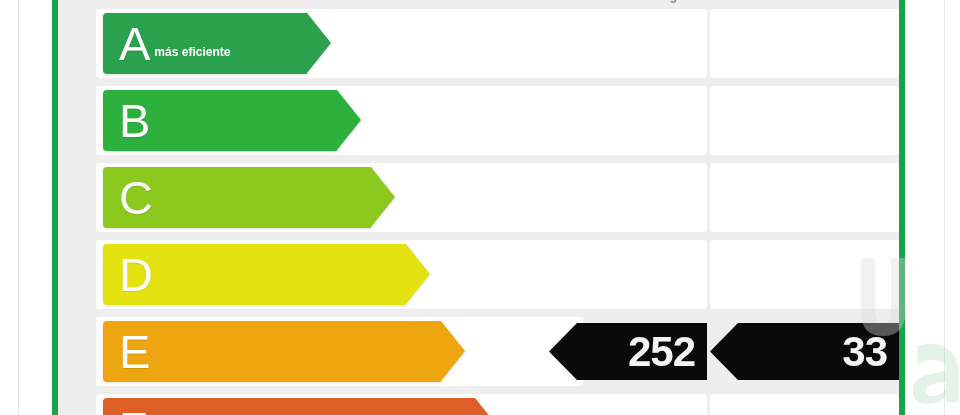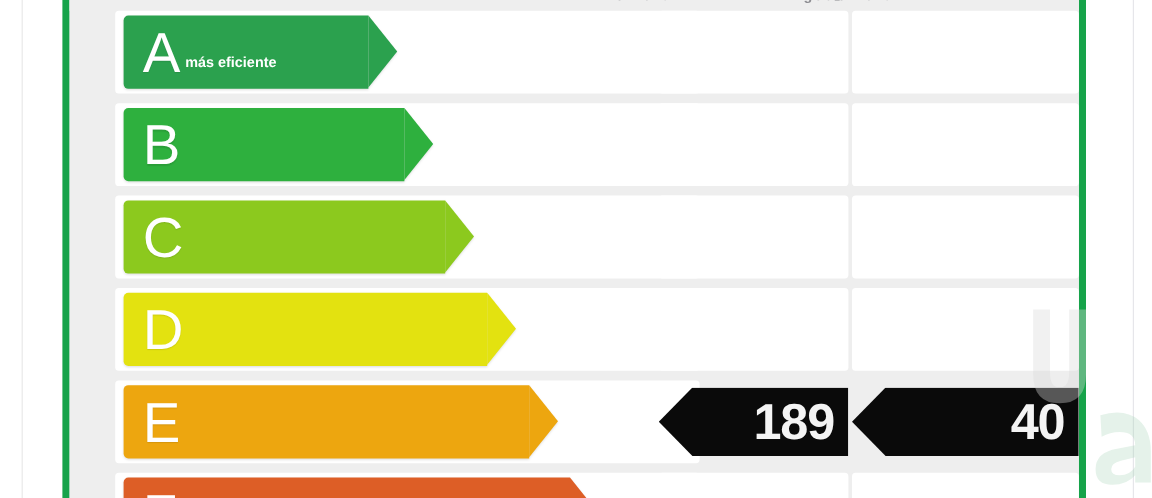--- a/index.html
+++ b/index.html
@@ -243,24 +243,24 @@
           <span class="bar-letter">D</span>
         </div>
       </div>
 
       <div class="row">
         <div class="cell cell-scale"></div>
         <div class="bar" style="width:338px; background:#eda60f; color:#eda60f;">
           <span class="bar-letter">E</span>
         </div>
         <div class="badge badge-v1">
-          <span class="badge-text">189</span>
+          <span class="badge-text">252</span>
         </div>
         <div class="badge badge-v2">
-          <span class="badge-text">40</span>
+          <span class="badge-text">33</span>
         </div>
       </div>
 
       <div class="row">
         <div class="cell cell-scale"></div>
         <div class="cell cell-v1"></div>
         <div class="cell cell-v2"></div>
         <div class="bar" style="width:372px; background:#dd5e26; color:#dd5e26;">
           <span class="bar-letter">F</span>
         </div>

